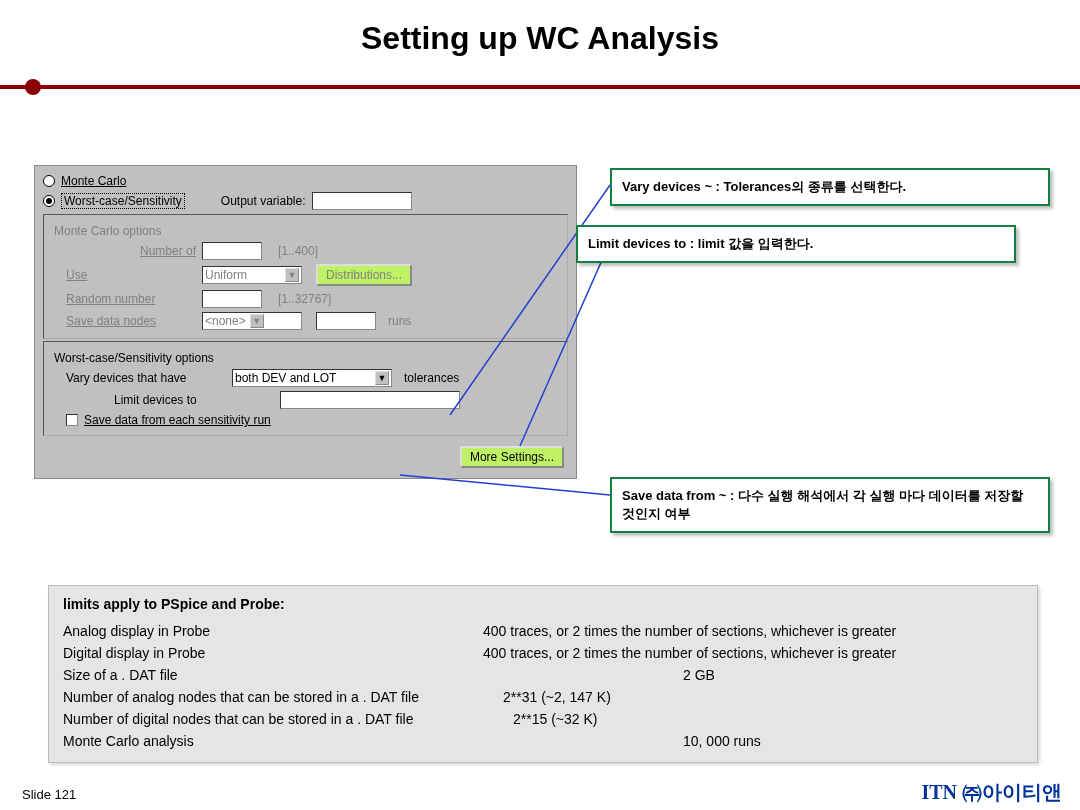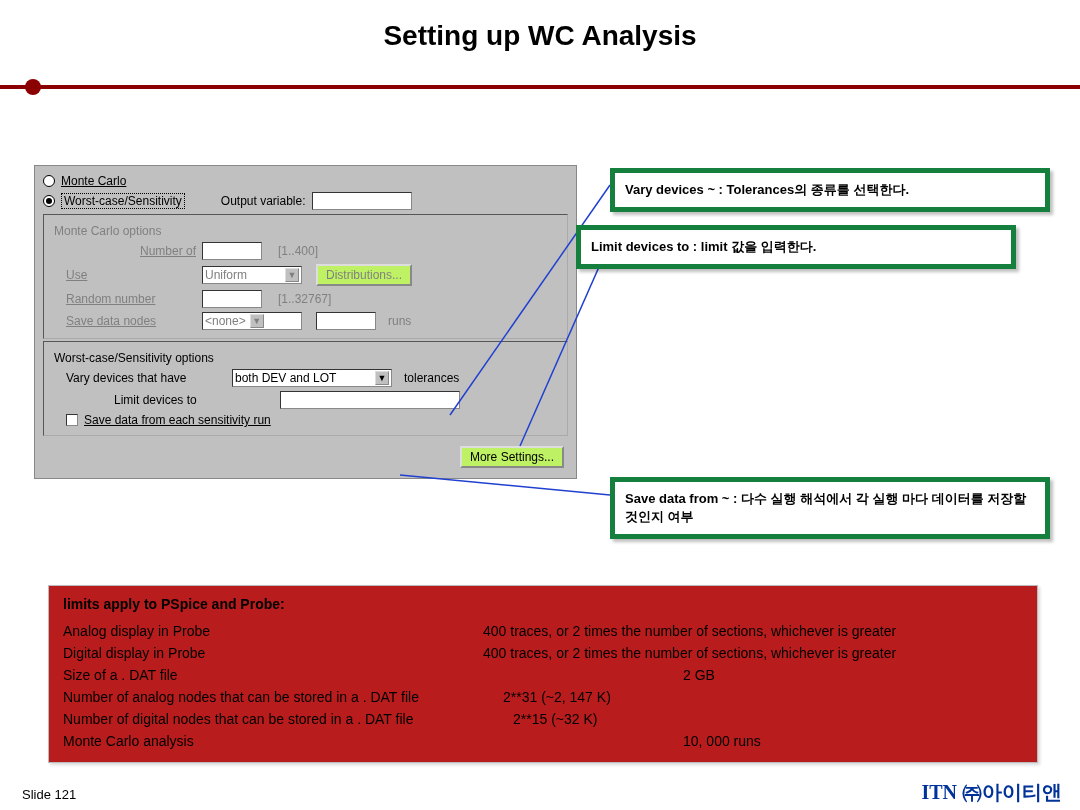--- a/index.html
+++ b/index.html
@@ -1,48 +1,48 @@
 <!DOCTYPE html>
 <html><head>
 <meta charset="utf-8">
 <style>
   * { box-sizing: border-box; margin: 0; padding: 0; }
   html, body { width: 1080px; height: 810px; font-family: Arial, "Malgun Gothic", sans-serif; background: #fff; color: #000; }
   .slide { position: relative; width: 1080px; height: 810px; }
-  .title { position: absolute; top: 20px; left: 0; width: 100%; text-align: center; font-size: 28px; font-weight: bold; }
+  .title { position: absolute; top: 20px; left: 0; width: 100%; text-align: center; font-size: 32px; font-weight: bold; }
   .hr-line { position: absolute; top: 85px; left: 0; width: 1080px; height: 4px; background: #8B0000; }
   .dot { position: absolute; top: 79px; left: 25px; width: 16px; height: 16px; background: #8B0000; border-radius: 50%; }
 
   
   .dialog { position: absolute; top: 165px; left: 34px; width: 543px; background: #c0c0c0; border: 1px solid #888; font-family: "MS Sans Serif", Tahoma, sans-serif; font-size: 12px; }
   .dlg-row { display: flex; align-items: center; padding: 2px 8px; gap: 6px; }
   .radio { width: 12px; height: 12px; border: 1px solid #000; border-radius: 50%; background: #fff; display: inline-flex; align-items: center; justify-content: center; flex: 0 0 12px; }
   .radio .rdot { width: 6px; height: 6px; background: #000; border-radius: 50%; }
   .sel-box { border: 1px dotted #000; padding: 0 2px; }
   .tfield { background: #fff; border: 1px inset #888; height: 18px; min-width: 60px; display: inline-block; }
   .group-label { padding-left: 10px; margin-top: 5px; margin-bottom: 2px; }
   .btn { border: 2px outset #ddd; background: #bef264; padding: 2px 8px; height: 22px; display: inline-flex; align-items: center; }
   .dd { background: #fff; border: 1px inset #888; height: 18px; display: inline-flex; align-items: center; padding: 0 2px; gap: 4px; }
   .dd .arrow { width: 14px; height: 14px; background: #c0c0c0; border: 1px outset #ddd; display: flex; align-items: center; justify-content: center; font-size: 9px; }
   .gray { color: #808080; }
   .chk { width: 12px; height: 12px; border: 1px inset #888; background: #fff; display: inline-block; flex: 0 0 12px; }
   .fset { border: 1px inset #aaa; margin: 2px 8px; padding: 4px 0 6px 0; }
   .indent { margin-left: 14px; }
 
   
-  .callout { position: absolute; border: 5px solid #15803d; background: #fff; padding: 8px 10px; font-size: 13px; font-weight: bold; box-shadow: 3px 3px 3px rgba(0,0,0,.25); }
+  .callout { position: absolute; border: 2px solid #15803d; background: #fff; padding: 8px 10px; font-size: 13px; font-weight: bold; box-shadow: 3px 3px 3px rgba(0,0,0,.25); }
   .c1 { top: 168px; left: 610px; width: 440px; }
   .c2 { top: 225px; left: 576px; width: 440px; }
   .c3 { top: 477px; left: 610px; width: 440px; }
 
   
   svg.lines { position: absolute; top: 0; left: 0; width: 1080px; height: 810px; pointer-events: none; }
 
   
-  .info { position: absolute; top: 585px; left: 48px; width: 990px; border: 1px solid #bbb; padding: 10px 14px; font-size: 14px; box-shadow: 2px 2px 3px rgba(0,0,0,.15); background: #b91c1c; }
+  .info { position: absolute; top: 585px; left: 48px; width: 990px; border: 1px solid #bbb; padding: 10px 14px; font-size: 14px; box-shadow: 2px 2px 3px rgba(0,0,0,.15); background: #e5e5e5; }
   .info .hdr { font-weight: bold; margin-bottom: 8px; }
   .info .row { display: flex; padding: 3px 0; }
   .info .lbl { flex: 0 0 420px; }
 
   
   .slidenum { position: absolute; bottom: 8px; left: 22px; font-size: 13px; }
   .brand { position: absolute; bottom: 4px; right: 18px; font-size: 20px; font-weight: bold; color: #003399; font-family: "Times New Roman", serif; }
   .brand .kr { font-family: Arial, "Malgun Gothic", sans-serif; font-weight: bold; }
 </style>
 </head>

